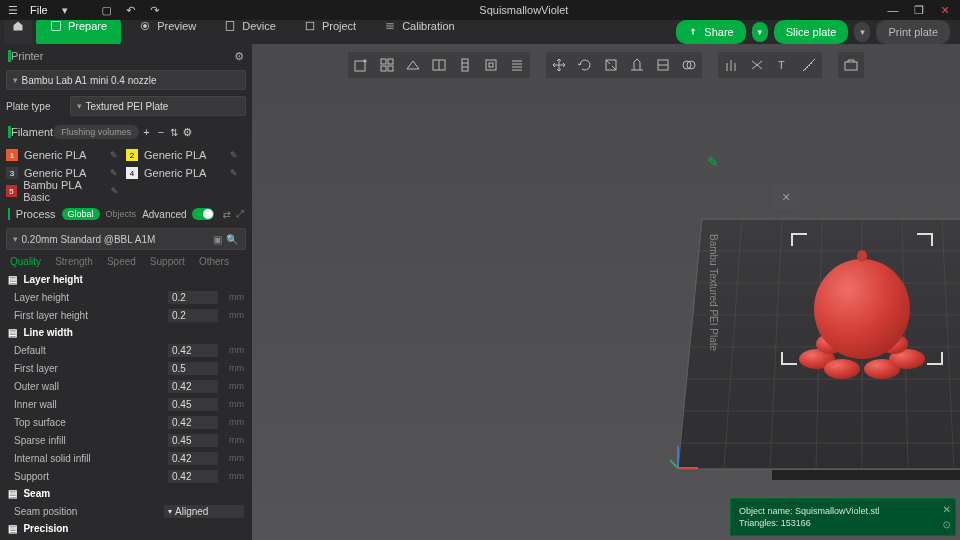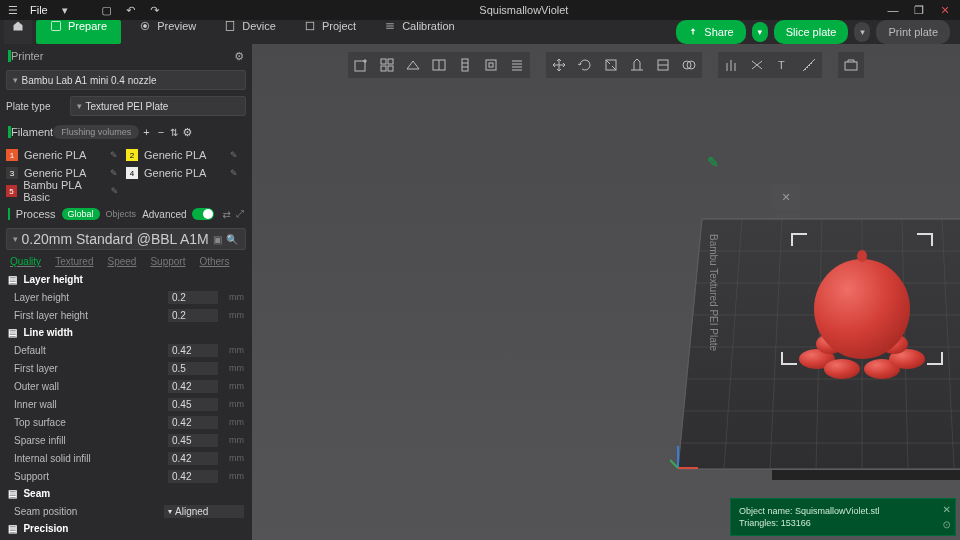--- a/index.html
+++ b/index.html
@@ -42,22 +42,22 @@
 .chip.c5{background:#b8312f;color:#fff;}
 .edit-ic{width:10px;height:10px;color:#777;font-size:9px;margin-left:auto;margin-right:6px;}
 .process-head{display:flex;align-items:center;padding:0 8px;gap:6px;height:24px;}
 .tag-global{background:#00ae42;color:#fff;font-size:9px;padding:1px 6px;border-radius:8px;}
 .tag-obj{color:#888;font-size:9px;}
 .adv{margin-left:auto;display:flex;align-items:center;gap:5px;font-size:10px;color:#ccc;}
 .toggle{width:22px;height:12px;background:#00ae42;border-radius:6px;position:relative;}
 .toggle::after{content:'';position:absolute;right:1px;top:1px;width:10px;height:10px;background:#fff;border-radius:50%;}
 .preset{display:flex;align-items:center;background:#38383a;margin:2px 6px;height:22px;padding:0 6px;border:1px solid #444;border-radius:2px;gap:4px;}
 .preset .chv{font-size:9px;color:#999;}
-.preset-txt{flex:1;font-size:14px;}
-.process-tabs{display:flex;gap:14px;padding:4px 10px;font-size:10px;color:#777;text-decoration:underline;}
+.preset-txt{flex:1;font-size:10px;}
+.process-tabs{display:flex;gap:14px;padding:4px 10px;font-size:10px;color:#777;}
 .process-tabs .act{color:#00ae42;}
 .settings{overflow-y:auto;flex:1;background:#2a2a2c;position:relative;}
 .settings::-webkit-scrollbar{width:6px;}
 .settings::-webkit-scrollbar-thumb{background:#555;}
 .section{background:#2a2a2c;}
 .sec-head{display:flex;align-items:center;gap:6px;padding:3px 8px;font-size:10px;color:#fff;font-weight:bold;}
 .row{display:flex;align-items:center;padding:2px 8px 2px 14px;height:18px;}
 .row-label{font-size:10px;color:#bbb;flex:1;}
 .row-val{width:50px;background:#38383a;padding:1px 4px;font-size:10px;color:#ddd;}
 .row-unit{width:26px;font-size:9px;color:#666;text-align:right;}
@@ -228,21 +228,21 @@
       </div>
     </div>
     <div class="preset">
       <span class="chv">▾</span>
       <span class="preset-txt">0.20mm Standard @BBL A1M</span>
       <span style="font-size:10px;color:#888">▣</span>
       <span style="font-size:10px;color:#888">🔍</span>
     </div>
     <div class="process-tabs">
       <span class="act">Quality</span>
-      <span>Textured</span>
+      <span>Strength</span>
       <span>Speed</span>
       <span>Support</span>
       <span>Others</span>
     </div>
 
     <div class="settings">
       <div class="section">
         <div class="sec-head">▤ <span>Layer height</span></div>
         <div class="row">
             <span class="row-label">Layer height</span>

